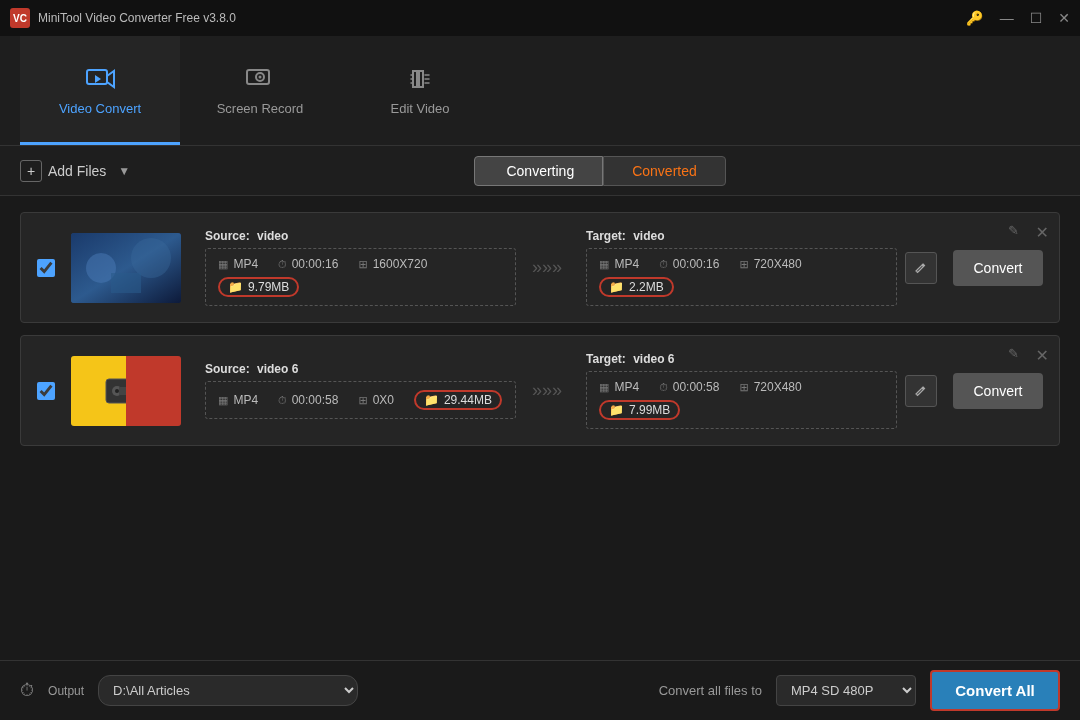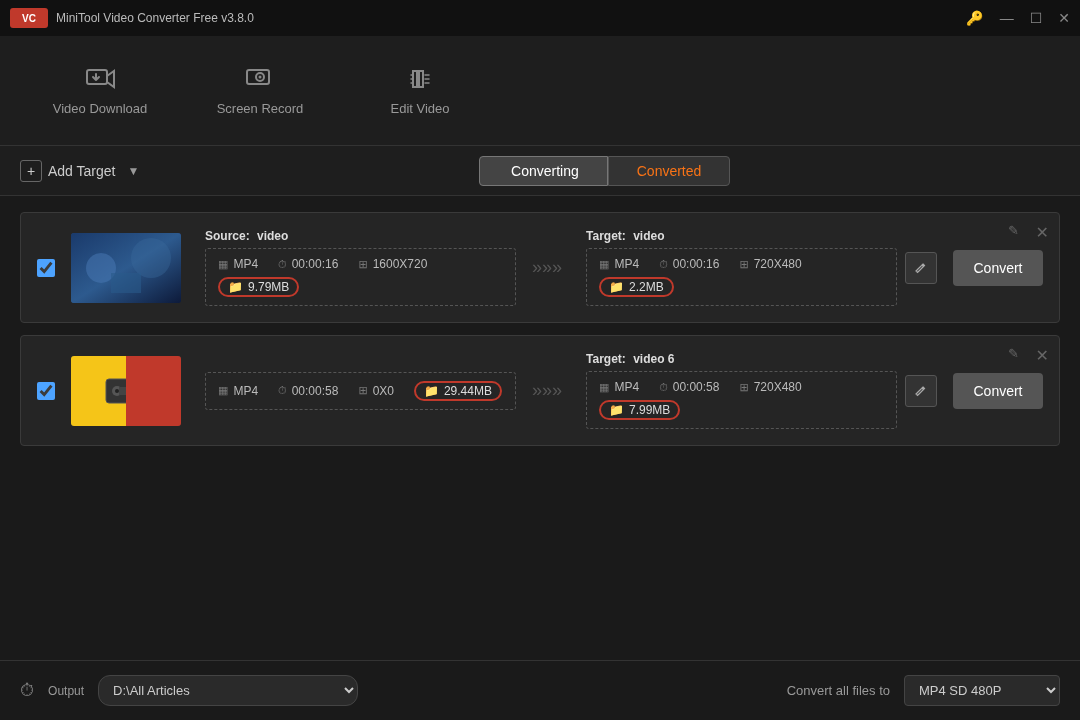--- a/index.html
+++ b/index.html
@@ -21,21 +21,21 @@
       background: #111;
       height: 36px;
       padding: 0 10px;
     }
     .titlebar-left {
       display: flex;
       align-items: center;
       gap: 8px;
     }
     .app-logo {
-      width: 38px;
+      width: 20px;
       height: 20px;
       background: #c0392b;
       border-radius: 3px;
       display: flex; align-items: center; justify-content: center;
       font-size: 10px; font-weight: bold; color: #fff;
     }
     .titlebar-title {
       font-size: 12px;
       color: #bbb;
     }
@@ -320,21 +320,21 @@
       cursor: pointer;
     }
     .convert-all-label { font-size: 13px; color: #999; margin-left: auto; }
     .format-select {
       background: #2a2a2a;
       border: 1px solid #444;
       border-radius: 4px;
       color: #ccc;
       padding: 6px 10px;
       font-size: 13px;
-      width: 156px;
+      width: 140px;
       cursor: pointer;
     }
     .convert-all-btn {
       background: #2980b9;
       border: 2px solid #c0392b;
       border-radius: 4px;
       color: #fff;
       padding: 10px 22px;
       cursor: pointer;
       font-size: 15px;
@@ -356,31 +356,31 @@
   <div class="titlebar-controls">
     <span class="titlebar-icon">🔑</span>
     <span class="titlebar-icon">—</span>
     <span class="titlebar-icon">☐</span>
     <span class="titlebar-icon">✕</span>
   </div>
 </div>
 
 <div class="nav-tabs">
 
-
-  <div class="nav-tab">
+  <div class="nav-tab active">
     <span class="nav-tab-icon">
       <svg width="30" height="24" viewBox="0 0 30 24" fill="none">
-        <rect x="2" y="3" width="20" height="14" rx="2" stroke="#888" stroke-width="2" fill="none"></rect>
-        <path d="M22 9l7-5v16l-7-5V9z" stroke="#888" stroke-width="2" fill="none"></path>
-        <path d="M11 7v6m0 0l-3-3m3 3l3-3" stroke="#888" stroke-width="2" stroke-linecap="round"></path>
+        <rect x="2" y="3" width="20" height="14" rx="2" stroke="#4da3ff" stroke-width="2" fill="none"></rect>
+        <path d="M22 9l7-5v16l-7-5V9z" stroke="#4da3ff" stroke-width="2" fill="none"></path>
+        <path d="M10 8v8l6-4-6-4z" fill="#4da3ff"></path>
       </svg>
     </span>
-    <span>Video Download</span>
-  </div>
+    <span>Video Convert</span>
+  </div>
+
 
   <div class="nav-tab">
     <span class="nav-tab-icon">
       <svg width="30" height="24" viewBox="0 0 30 24" fill="none">
         <rect x="2" y="3" width="22" height="14" rx="2" stroke="#888" stroke-width="2" fill="none"></rect>
         <circle cx="15" cy="10" r="4" stroke="#888" stroke-width="2" fill="none"></circle>
         <circle cx="15" cy="10" r="1.5" fill="#888"></circle>
       </svg>
     </span>
     <span>Screen Record</span>
@@ -393,21 +393,21 @@
         <path d="M6 8h2M6 12h2M6 16h2M20 8h4M20 12h4M20 16h4" stroke="#888" stroke-width="1.5" stroke-linecap="round"></path>
       </svg>
     </span>
     <span>Edit Video</span>
   </div>
 </div>
 
 <div class="toolbar">
   <button class="add-files-btn">
     <div class="add-files-plus">+</div>
-    <span>Add Target</span>
+    <span>Add Files</span>
   </button>
   <span class="add-files-dropdown">▼</span>
 
   <div class="tab-switcher">
     <button class="tab-btn active">Converting</button>
     <button class="tab-btn">Converted</button>
   </div>
 </div>
 
 <div class="content">
@@ -515,20 +515,24 @@
             <circle cx="34" cy="20" r="2" fill="#222"></circle>
             <rect x="18" y="16" width="14" height="8" fill="#444"></rect>
           </svg>
         </div>
         <div class="thumb2-right" style="position: absolute; right: 0px; top: 0px; width: 55px; height: 70px;"></div>
       </div>
     </div>
 
     <div class="source-target-wrapper">
       <div class="source-col">
+        <div class="file-section-label">
+          <span>Source:</span>
+          <span style="color:#ddd; margin-left:4px;">video 6</span>
+        </div>
         <div class="source-box">
           <div class="meta-item">
             <span class="meta-icon">▦</span>
             <span>MP4</span>
           </div>
           <div class="meta-item">
             <span class="meta-icon">⏱</span>
             <span>00:00:58</span>
           </div>
           <div class="meta-item">
@@ -589,13 +593,14 @@
 <div class="bottombar">
   <span class="output-icon">⏱</span>
   <span class="output-label">Output</span>
   <select class="output-path-select">
     <option>D:\All Articles</option>
   </select>
   <span class="convert-all-label">Convert all files to</span>
   <select class="format-select">
     <option>MP4 SD 480P</option>
   </select>
+  <button class="convert-all-btn">Convert All</button>
 </div>
 
 </body></html>

